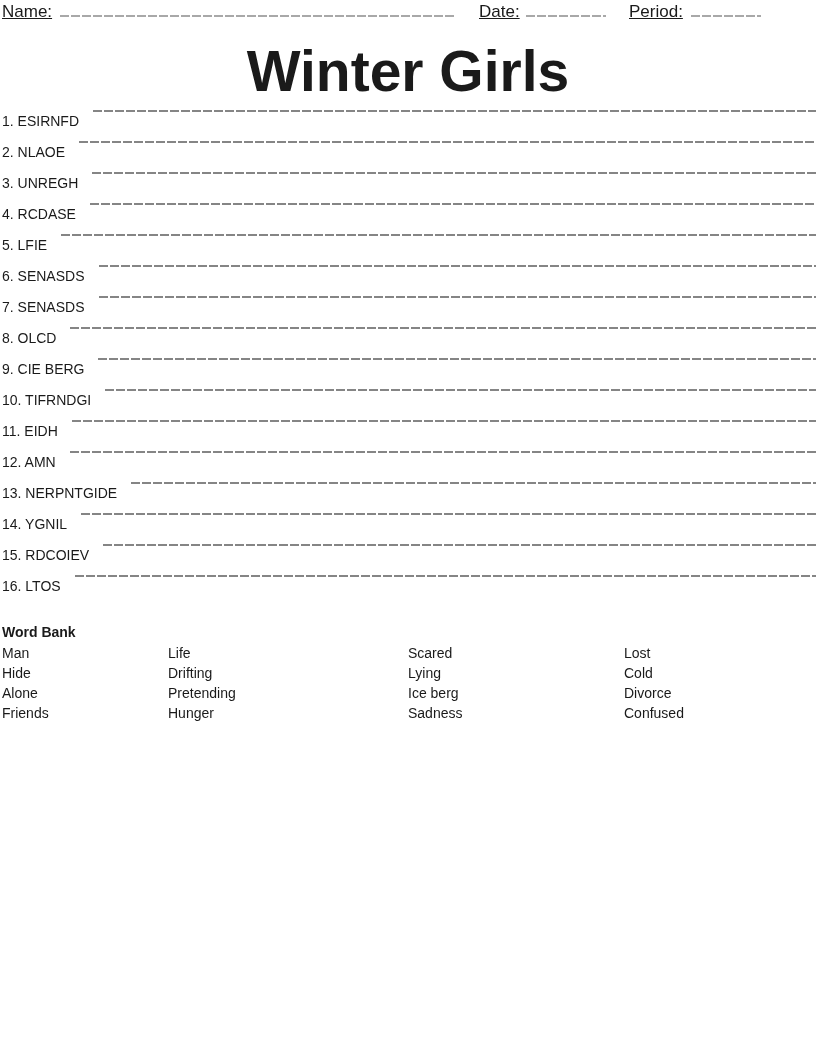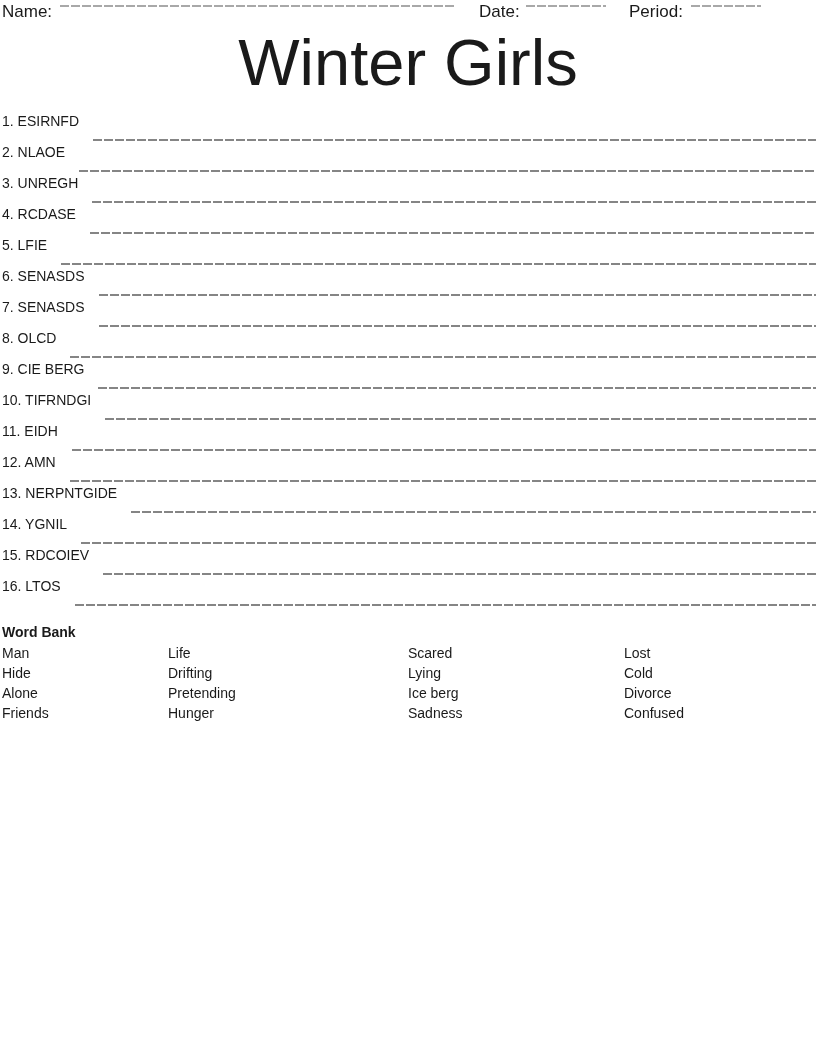--- a/index.html
+++ b/index.html
@@ -16,21 +16,21 @@
   
   .header {
     position: absolute;
     top: 0; left: 2px; right: 0;
     display: flex;
     align-items: baseline;
     font-size: 17px;
     line-height: 21px;
     padding-top: 1px;
   }
-  .hgroup { display: flex; align-items: flex-start; }
+  .hgroup { display: flex; align-items: center; text-decoration: underline; }
   .g-name   { width: 453px; }
   .g-date   { width: 127px; margin-left: 24px; }
   .g-period { width: 132px; margin-left: 23px; }
 
   .blank {
     flex: 1;
     height: 2px;
     position: relative;
     top: 4px;
     background: repeating-linear-gradient(to right,
@@ -43,36 +43,36 @@
       transparent 9px, transparent 11px);
   }
   .g-name .blank   { margin-left: 8px; }
   .g-date .blank   { margin-left: 6px; }
   .g-period .blank { margin-left: 8px; }
 
   
   .title {
     position: absolute;
     top: 29px; left: 0; right: 0;
-    margin: 4px;
+    margin: 12px;
     text-align: center;
-    font-size: 65px;
+    font-size: 57px;
     line-height: 60px;
-    font-weight: 400;
+    font-weight: 700;
     letter-spacing: 0;
   }
 
   
   .items {
     position: absolute;
     top: 106px; left: 2px; right: 0;
   }
   .item {
     display: flex;
-    align-items: flex-end;
+    align-items: flex-start;
     height: 31px;
     font-size: 14px;
   }
   .item-label {
     flex: none;
     line-height: 31px;
     white-space: pre;
   }
   .answer-blank { margin-left: 14px; }
 

